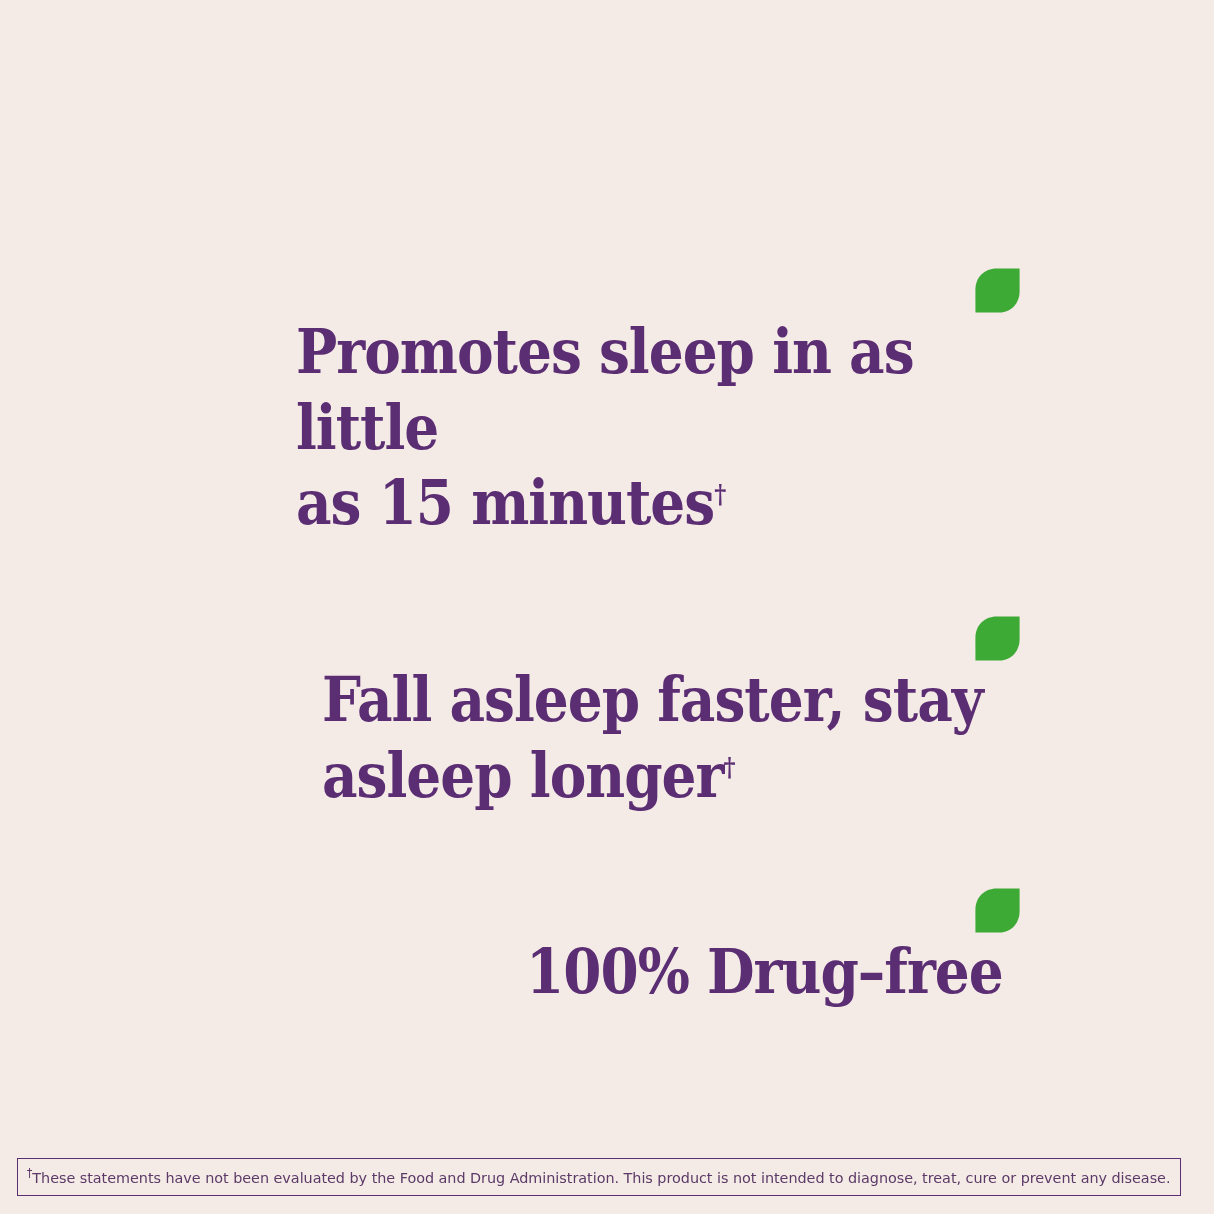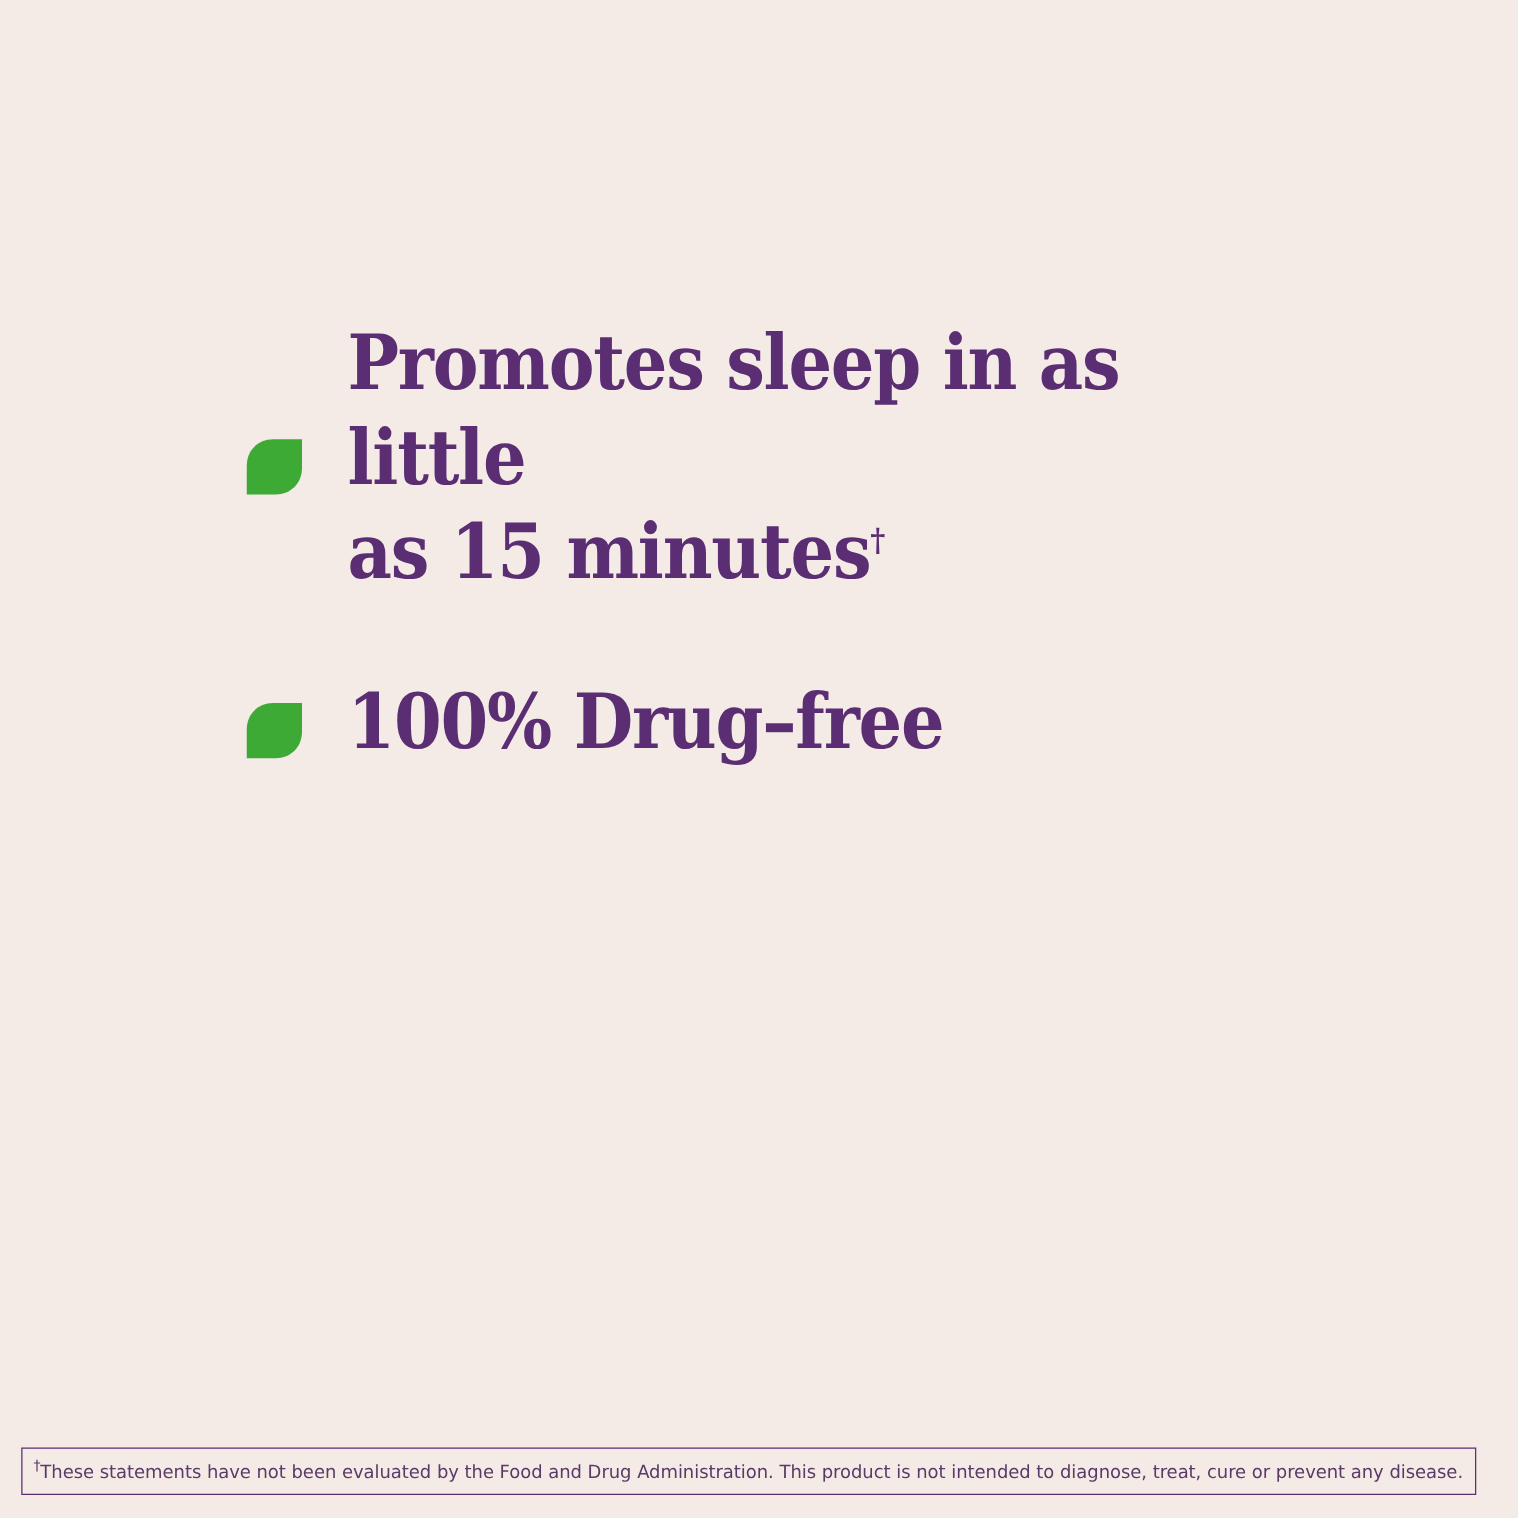--- a/index.html
+++ b/index.html
@@ -27,22 +27,23 @@
   
   .benefits {
     position: absolute;
     left: 196px;
     top: 253px;
     width: 860px;
   }
 
   .benefit-row {
     display: flex;
-    align-items: center;
+    align-items: flex-end;
     margin-bottom: 60px;
+    flex-direction: column;
   }
   .benefit-row:last-child { margin-bottom: 12px; }
 
   .leaf-icon {
     flex: 0 0 auto;
     width: 47px;
     height: 47px;
     margin-top: 14px;
     margin-right: 35px;
   }
@@ -107,20 +108,28 @@
 
     <div class="benefit-row">
       <span class="leaf-icon">
         <svg viewBox="0 0 100 100" xmlns="http://www.w3.org/2000/svg" aria-hidden="true">
           <path d="M97 3 L97 52 C97 78 78 97 52 97 L3 97 L3 48 C3 22 22 3 48 3 Z" fill="#3caa34"></path>
         </svg>
       </span>
       <div class="benefit-text"><span>Promotes sleep in as little</span><br><span>as 15 minutes</span><span class="dag">†</span></div>
     </div>
 
+    <div class="benefit-row">
+      <span class="leaf-icon">
+        <svg viewBox="0 0 100 100" xmlns="http://www.w3.org/2000/svg" aria-hidden="true">
+          <path d="M97 3 L97 52 C97 78 78 97 52 97 L3 97 L3 48 C3 22 22 3 48 3 Z" fill="#3caa34"></path>
+        </svg>
+      </span>
+      <div class="benefit-text"><span>Fall asleep faster, stay</span><br><span>asleep longer</span><span class="dag">†</span></div>
+    </div>
 
 
     <div class="benefit-row">
       <span class="leaf-icon">
         <svg viewBox="0 0 100 100" xmlns="http://www.w3.org/2000/svg" aria-hidden="true">
           <path d="M97 3 L97 52 C97 78 78 97 52 97 L3 97 L3 48 C3 22 22 3 48 3 Z" fill="#3caa34"></path>
         </svg>
       </span>
       <div class="benefit-text"><span>100% Drug–free</span></div>
     </div>

